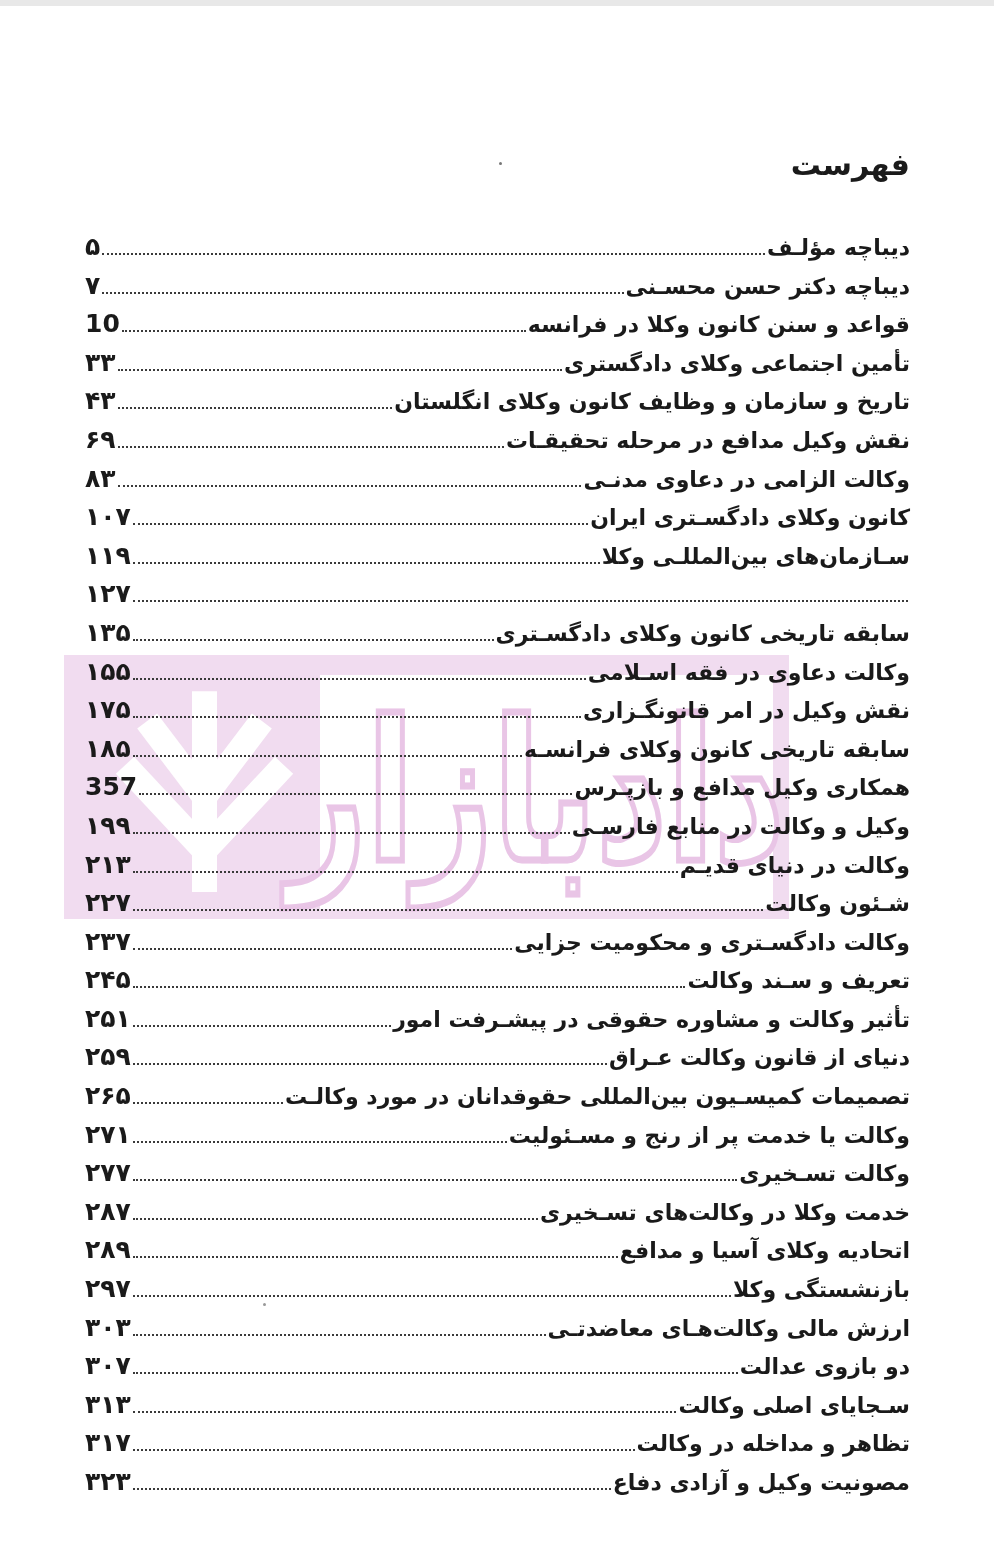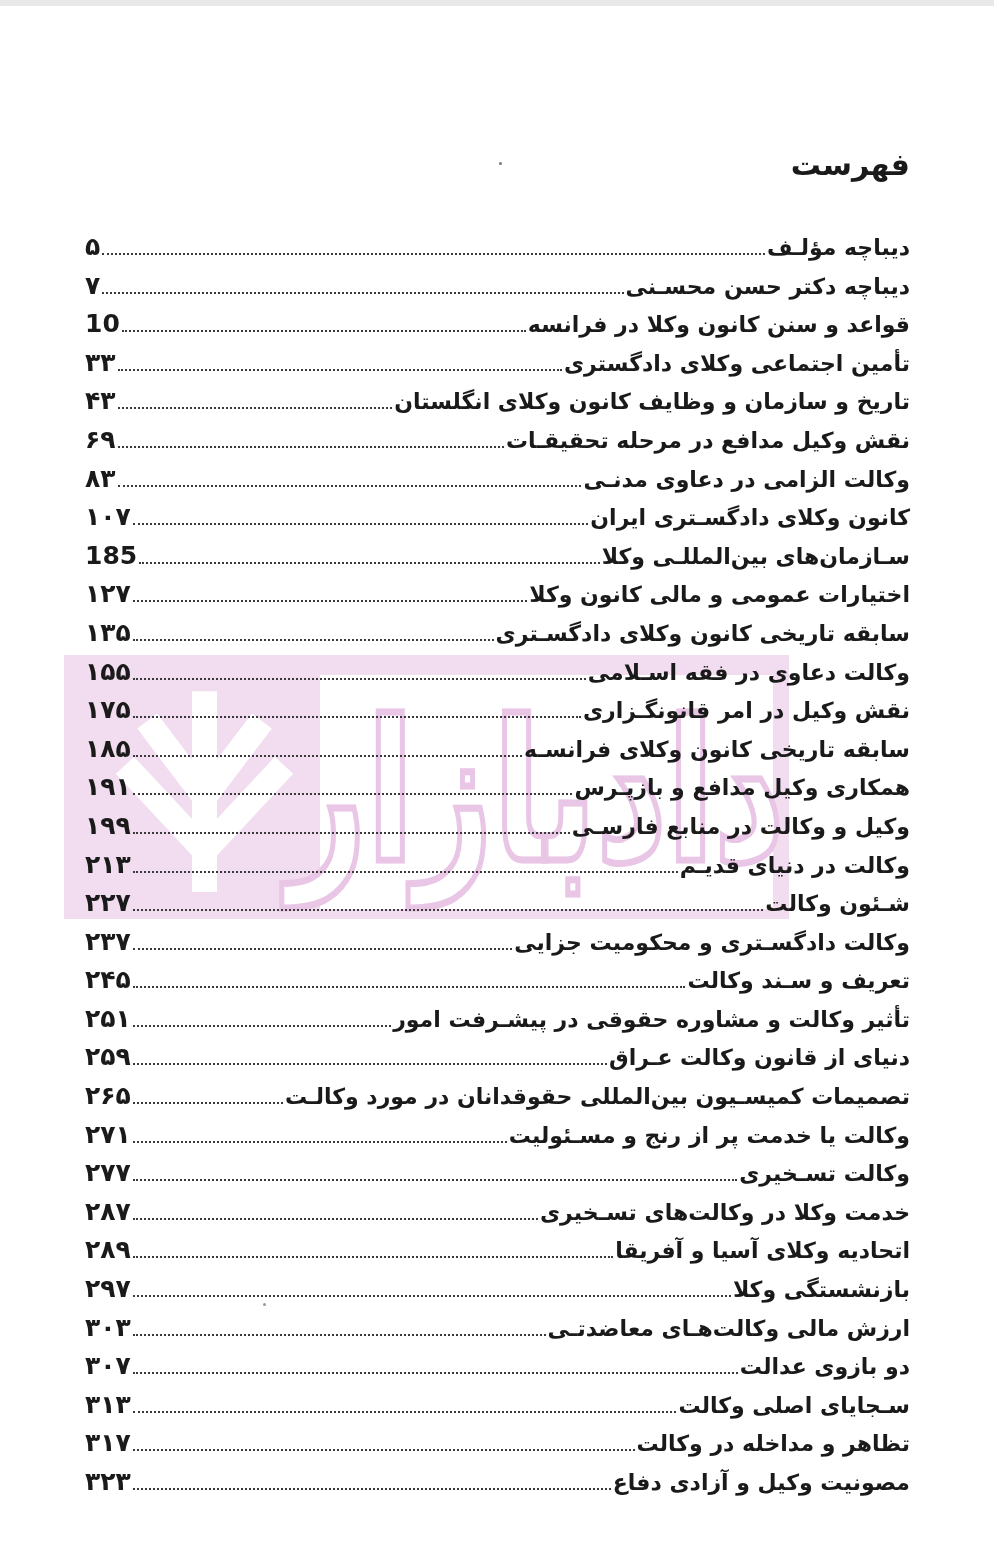--- a/index.html
+++ b/index.html
@@ -140,24 +140,23 @@
         <span class="num">۸۳</span>
       </div>
       <div class="row">
         <span class="title">کانون وکلای دادگسـتری ایران</span>
         <span class="leader"></span>
         <span class="num">۱۰۷</span>
       </div>
       <div class="row">
         <span class="title">سـازمان‌های بین‌المللـی وکلا</span>
         <span class="leader"></span>
-        <span class="num">185</span>
-      </div>
-      <div class="row">
-        <span class="title">اختیارات عمومی و مالی کانون وکلا</span>
+        <span class="num">۱۱۹</span>
+      </div>
+      <div class="row">
         <span class="leader"></span>
         <span class="num">۱۲۷</span>
       </div>
       <div class="row">
         <span class="title">سابقه تاریخی کانون وکلای دادگسـتری</span>
         <span class="leader"></span>
         <span class="num">۱۳۵</span>
       </div>
       <div class="row">
         <span class="title">وکالت دعاوی در فقه اسـلامی</span>
@@ -170,21 +169,21 @@
         <span class="num">۱۷۵</span>
       </div>
       <div class="row">
         <span class="title">سابقه تاریخی کانون وکلای فرانسـه</span>
         <span class="leader"></span>
         <span class="num">۱۸۵</span>
       </div>
       <div class="row">
         <span class="title">همکاری وکیل مدافع و بازپـرس</span>
         <span class="leader"></span>
-        <span class="num">۱۹۱</span>
+        <span class="num">357</span>
       </div>
       <div class="row">
         <span class="title">وکیل و وکالت در منابع فارسـی</span>
         <span class="leader"></span>
         <span class="num">۱۹۹</span>
       </div>
       <div class="row">
         <span class="title">وکالت در دنیای قدیـم</span>
         <span class="leader"></span>
         <span class="num">۲۱۳</span>
@@ -228,21 +227,21 @@
         <span class="title">وکالت تسـخیری</span>
         <span class="leader"></span>
         <span class="num">۲۷۷</span>
       </div>
       <div class="row">
         <span class="title">خدمت وکلا در وکالت‌های تسـخیری</span>
         <span class="leader"></span>
         <span class="num">۲۸۷</span>
       </div>
       <div class="row">
-        <span class="title">اتحادیه وکلای آسیا و آفریقا</span>
+        <span class="title">اتحادیه وکلای آسیا و مدافع</span>
         <span class="leader"></span>
         <span class="num">۲۸۹</span>
       </div>
       <div class="row">
         <span class="title">بازنشستگی وکلا</span>
         <span class="leader"></span>
         <span class="num">۲۹۷</span>
       </div>
       <div class="row">
         <span class="title">ارزش مالی وکالت‌هـای معاضدتـی</span>

